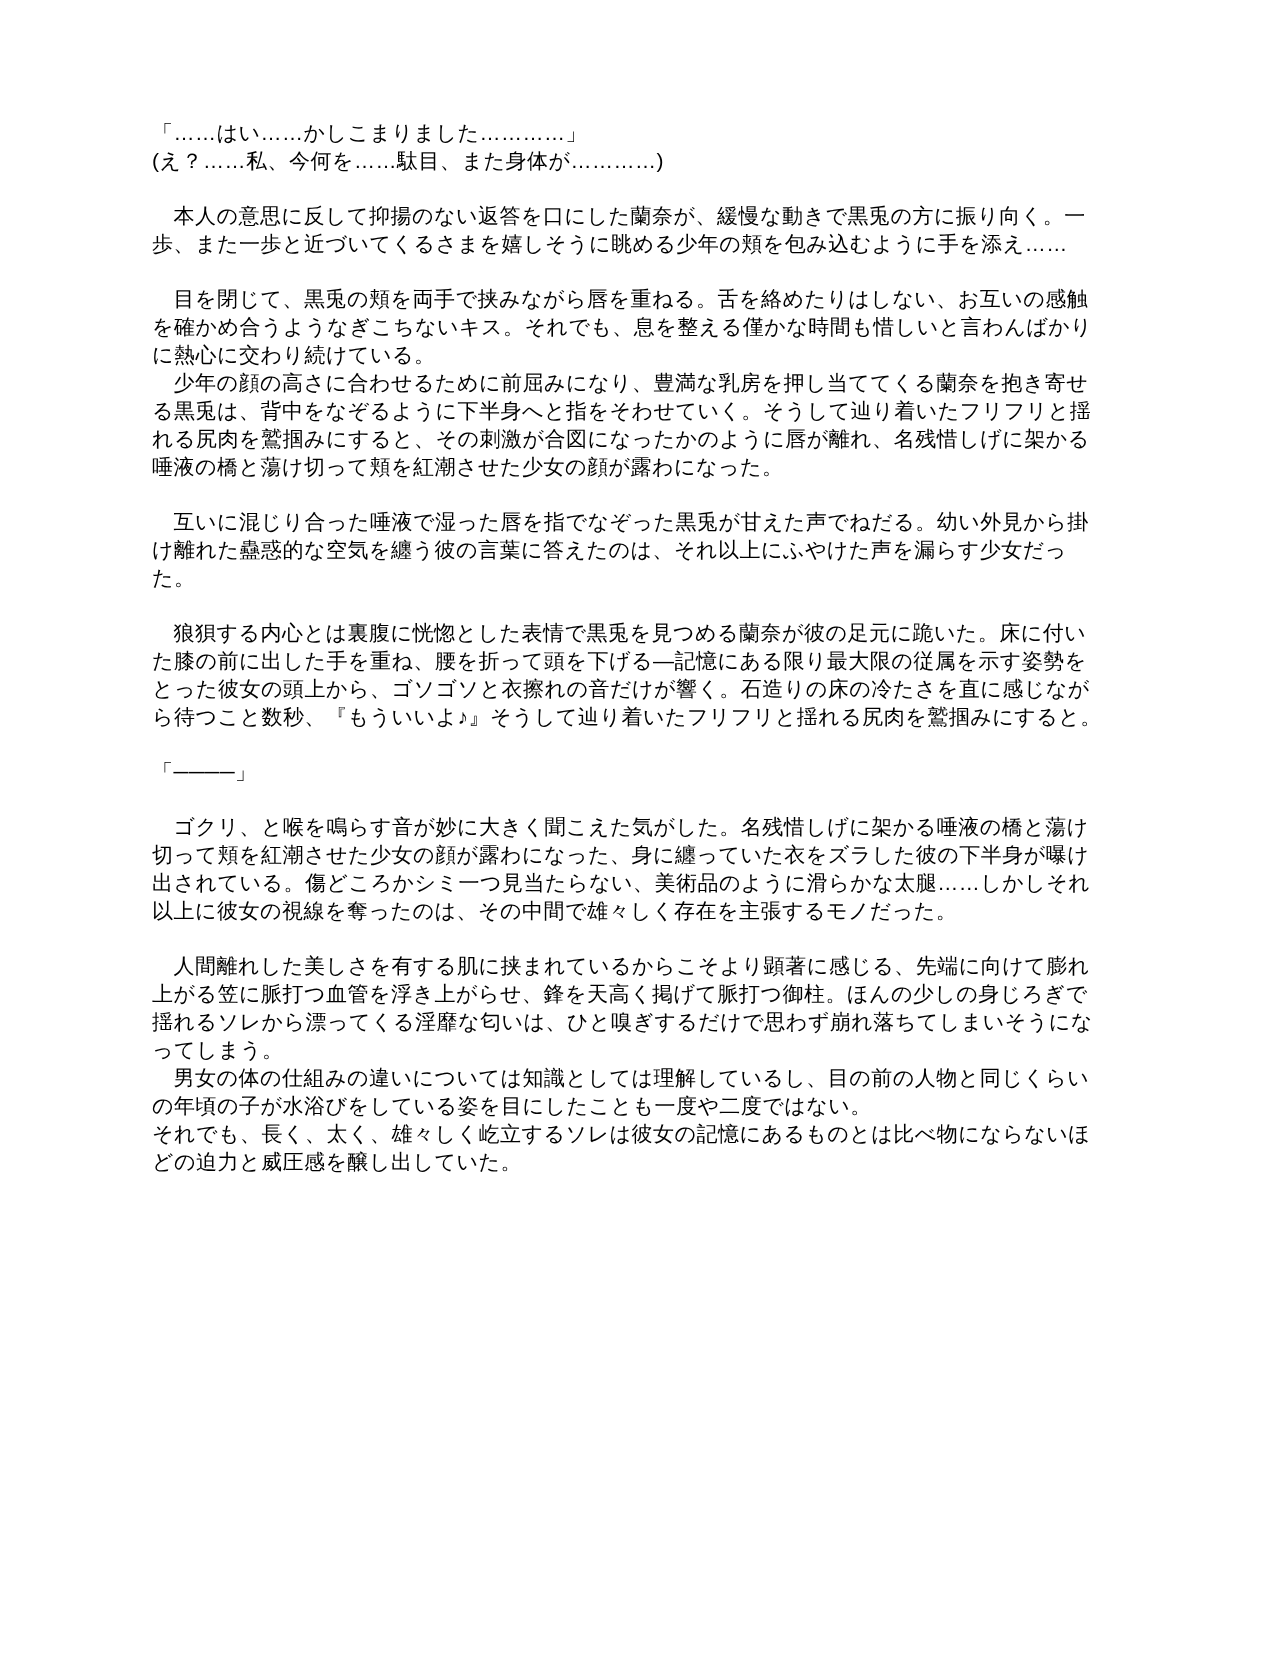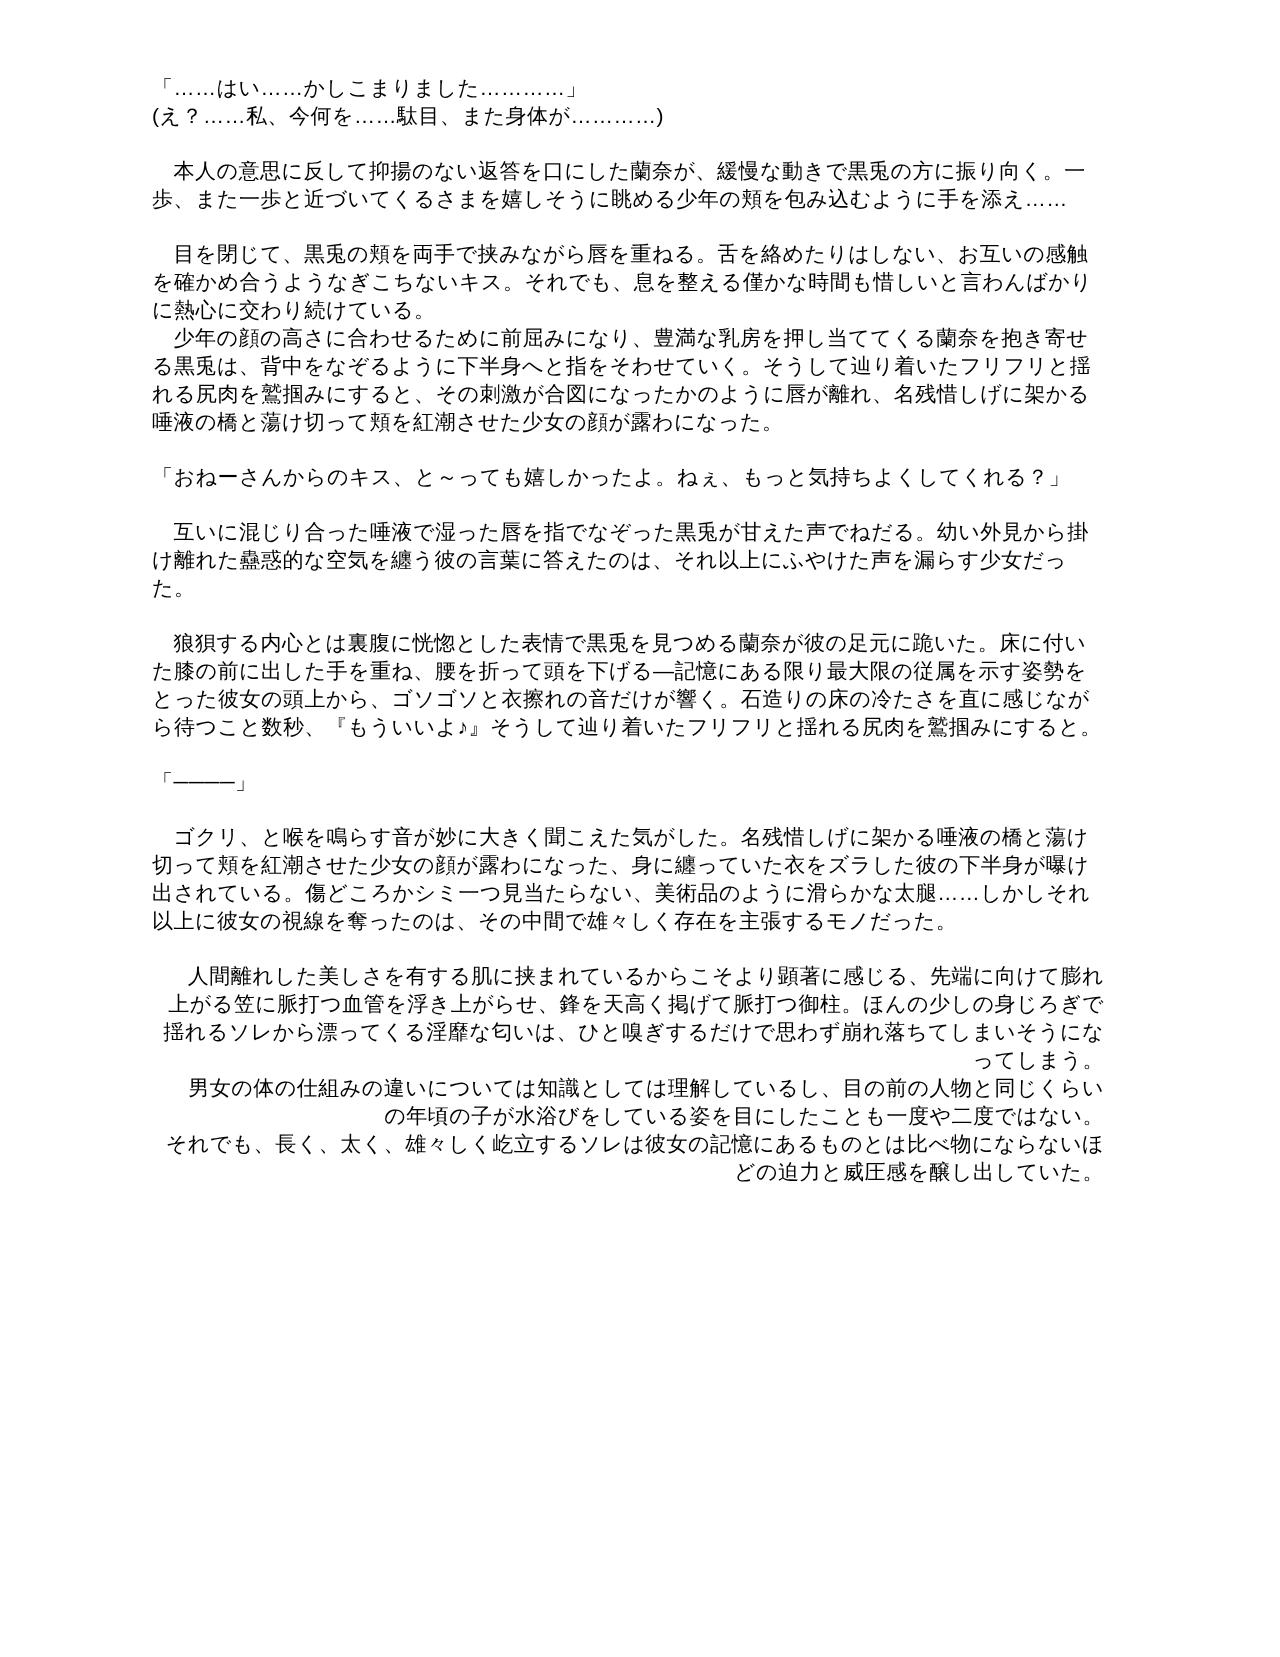--- a/index.html
+++ b/index.html
@@ -10,50 +10,49 @@
   body {
     width: 1280px;
     min-height: 1657px;
     color: #000000;
     font-family: "Liberation Sans", "DejaVu Sans", sans-serif;
   }
   .page {
     box-sizing: border-box;
     width: 1280px;
     min-height: 1657px;
-    padding: 74px 0 0 152px;
+    padding: 119px 0 0 152px;
     background: #ffffff;
   }
   .text-column {
     width: 952px;
   }
   .para {
     margin: 0 0 27px 0;
     font-size: 21px;
     line-height: 28px;
     letter-spacing: 0.5px;
     white-space: pre-wrap;      
     overflow-wrap: break-word;
     word-break: normal;
     text-align: left;
   }
-  .para:last-child { margin-bottom: 4px; text-align: right; }
+  .para:last-child { margin-bottom: 4px; }
 </style>
 </head>
 <body>
 
 <main class="page">
   <div class="text-column">
 
   <p class="para">「……はい……かしこまりました…………」
 (え？……私、今何を……駄目、また身体が…………)</p>
       <p class="para">　本人の意思に反して抑揚のない返答を口にした蘭奈が、緩慢な動きで黒兎の方に振り向く。一歩、また一歩と近づいてくるさまを嬉しそうに眺める少年の頬を包み込むように手を添え……</p>
       <p class="para">　目を閉じて、黒兎の頬を両手で挟みながら唇を重ねる。舌を絡めたりはしない、お互いの感触を確かめ合うようなぎこちないキス。それでも、息を整える僅かな時間も惜しいと言わんばかりに熱心に交わり続けている。
 　少年の顔の高さに合わせるために前屈みになり、豊満な乳房を押し当ててくる蘭奈を抱き寄せる黒兎は、背中をなぞるように下半身へと指をそわせていく。そうして辿り着いたフリフリと揺れる尻肉を鷲掴みにすると、その刺激が合図になったかのように唇が離れ、名残惜しげに架かる唾液の橋と蕩け切って頬を紅潮させた少女の顔が露わになった。</p>
-      <p class="para">「おねーさんからのキス、と～っても嬉しかったよ。ねぇ、もっと気持ちよくしてくれる？」</p>
       <p class="para">　互いに混じり合った唾液で湿った唇を指でなぞった黒兎が甘えた声でねだる。幼い外見から掛け離れた蠱惑的な空気を纏う彼の言葉に答えたのは、それ以上にふやけた声を漏らす少女だった。</p>
       <p class="para">　狼狽する内心とは裏腹に恍惚とした表情で黒兎を見つめる蘭奈が彼の足元に跪いた。床に付いた膝の前に出した手を重ね、腰を折って頭を下げる―記憶にある限り最大限の従属を示す姿勢をとった彼女の頭上から、ゴソゴソと衣擦れの音だけが響く。石造りの床の冷たさを直に感じながら待つこと数秒、『もういいよ♪』そうして辿り着いたフリフリと揺れる尻肉を鷲掴みにすると。</p>
       <p class="para">「────」</p>
       <p class="para">　ゴクリ、と喉を鳴らす音が妙に大きく聞こえた気がした。名残惜しげに架かる唾液の橋と蕩け切って頬を紅潮させた少女の顔が露わになった、身に纏っていた衣をズラした彼の下半身が曝け出されている。傷どころかシミ一つ見当たらない、美術品のように滑らかな太腿……しかしそれ以上に彼女の視線を奪ったのは、その中間で雄々しく存在を主張するモノだった。</p>
       <p class="para">　人間離れした美しさを有する肌に挟まれているからこそより顕著に感じる、先端に向けて膨れ上がる笠に脈打つ血管を浮き上がらせ、鋒を天高く掲げて脈打つ御柱。ほんの少しの身じろぎで揺れるソレから漂ってくる淫靡な匂いは、ひと嗅ぎするだけで思わず崩れ落ちてしまいそうになってしまう。
 　男女の体の仕組みの違いについては知識としては理解しているし、目の前の人物と同じくらいの年頃の子が水浴びをしている姿を目にしたことも一度や二度ではない。
 それでも、長く、太く、雄々しく屹立するソレは彼女の記憶にあるものとは比べ物にならないほどの迫力と威圧感を醸し出していた。</p>
     </div>
 </main>
 

